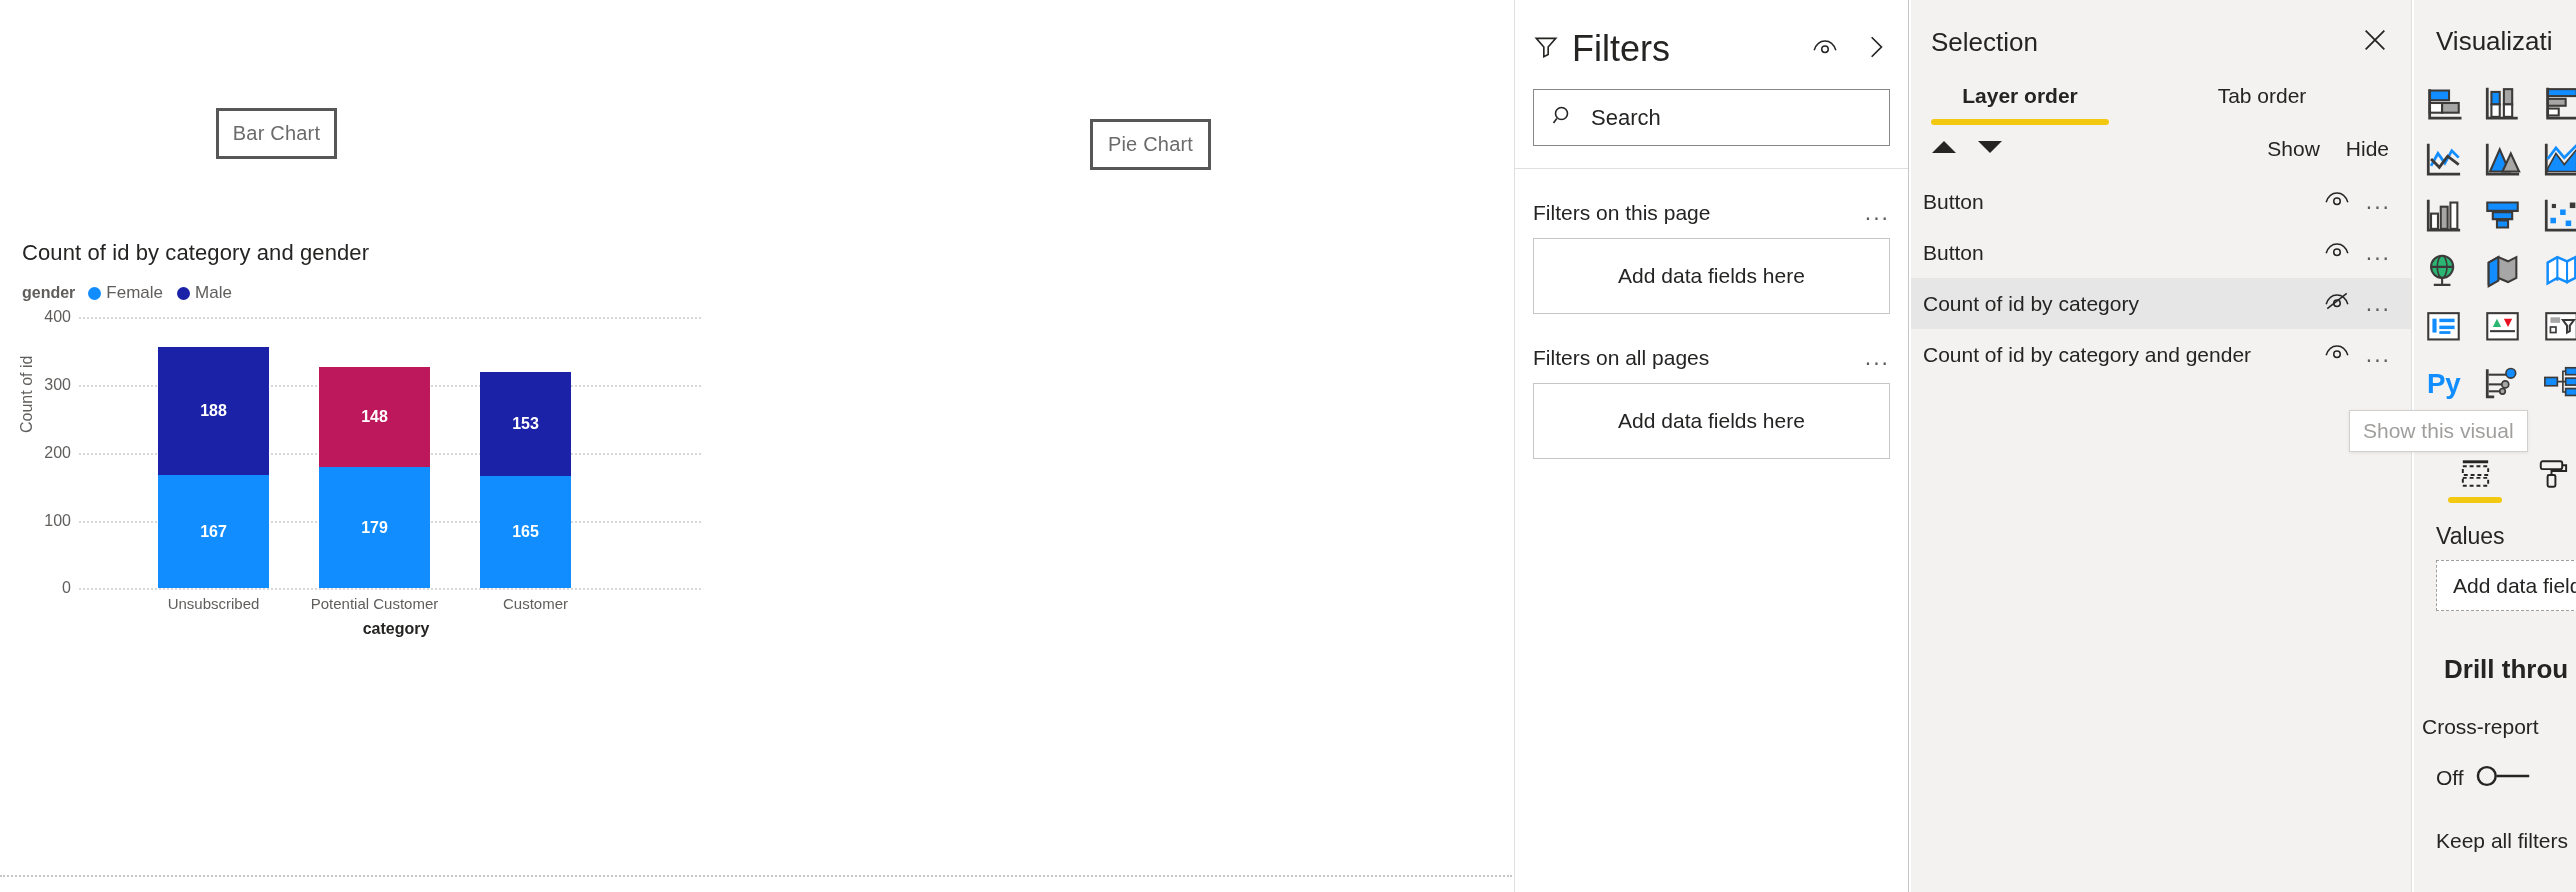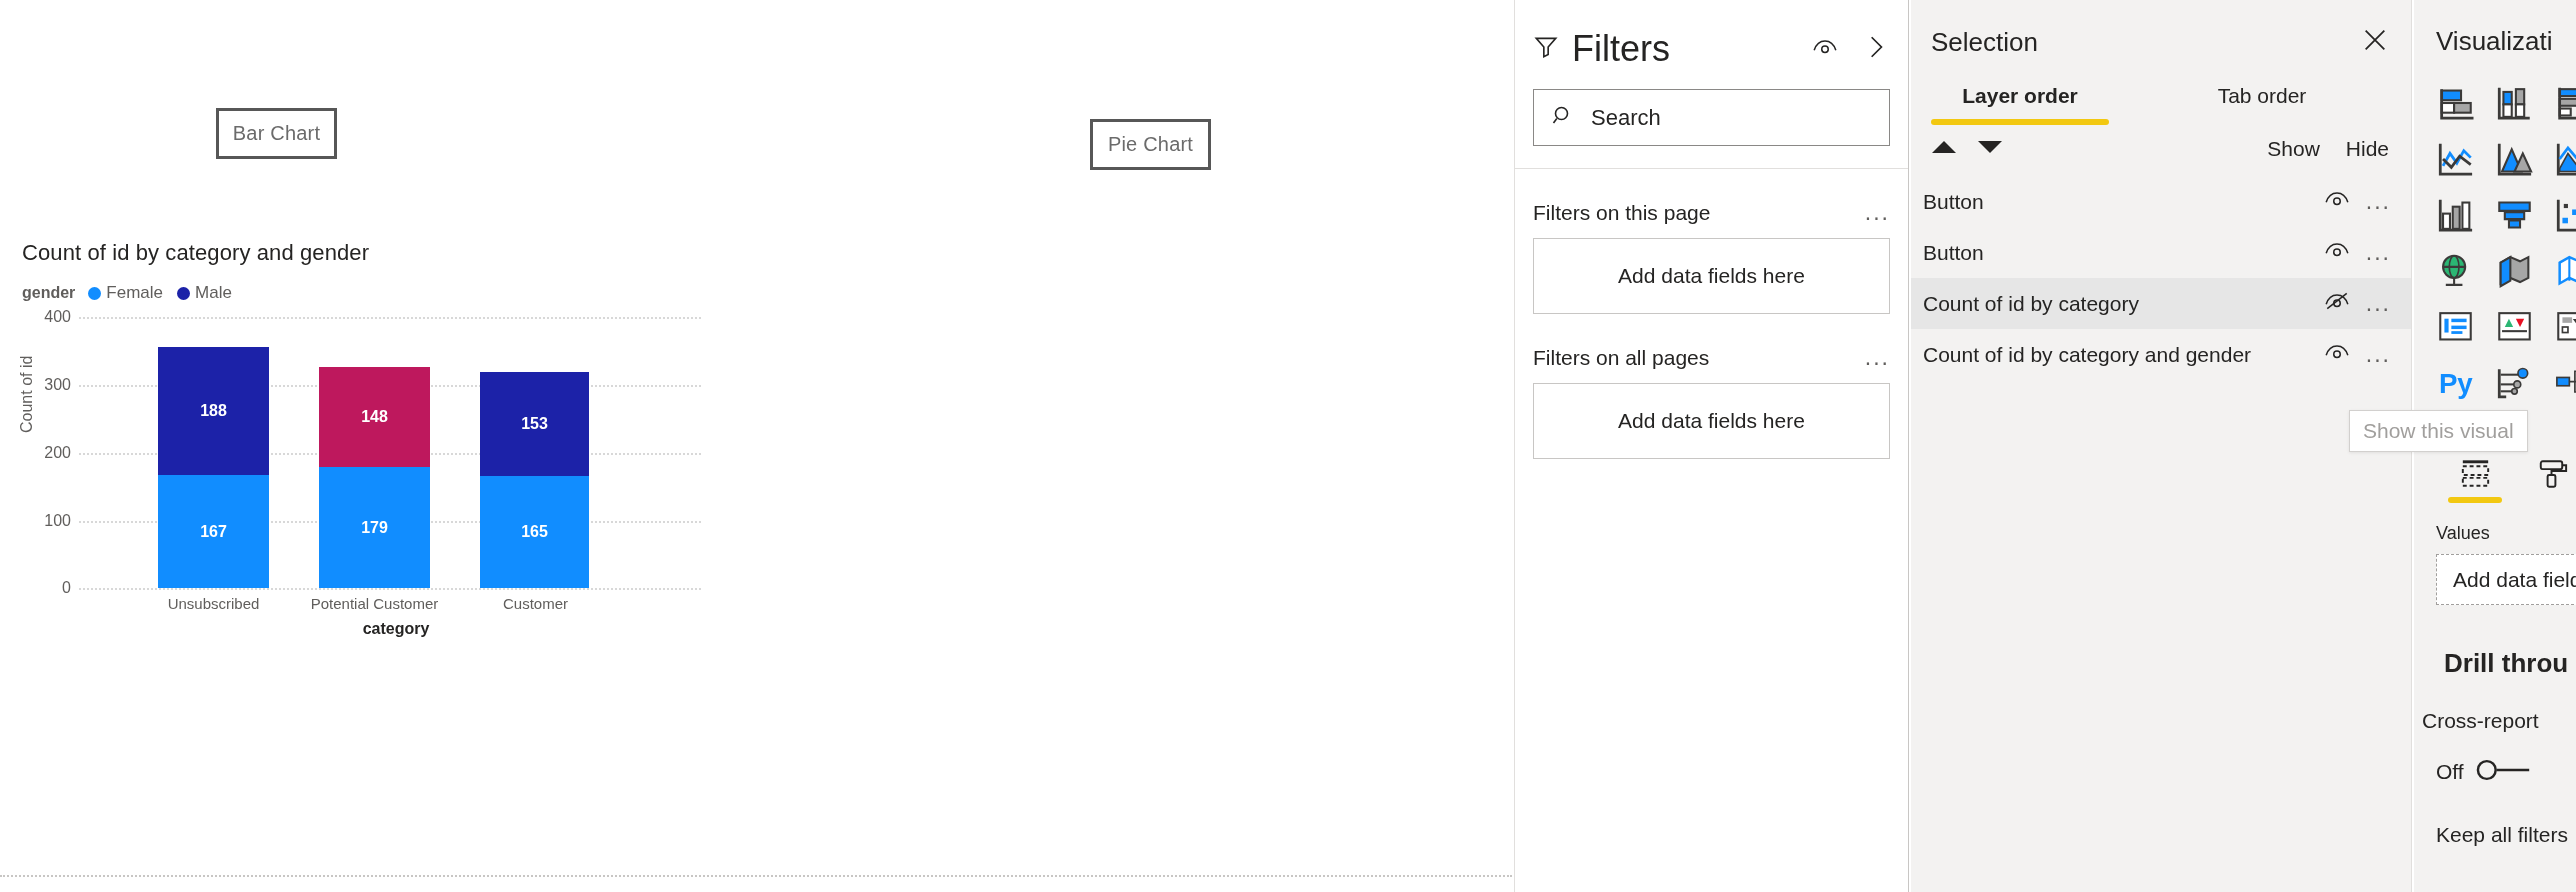--- a/index.html
+++ b/index.html
@@ -200,40 +200,40 @@
   #viz-pane {
     position: absolute; left: 2414px; top: 0;
     width: 162px; height: 892px;
     background: #f3f2f1;
   }
   #viz-title {
     font-size: 26px; color: #252423; padding: 26px 0 0 22px;
     white-space: nowrap; overflow: hidden;
   }
   #viz-grid {
-    margin-top: 26px; padding-left: 20px;
+    margin-top: 26px; padding-left: 8px;
     display: grid; grid-template-columns: repeat(3, 50px);
     grid-auto-rows: 47px; gap: 9px;
   }
   .viz-icon {
     width: 43px; height: 39px; cursor: pointer;
     display:flex; align-items:center; justify-content:center;
   }
   #viz-more {
     padding-left: 22px; margin-top: 4px;
     font-size: 25px; letter-spacing: 3px; color: #605e5c; line-height:.6;
     cursor: pointer;
   }
   #viz-tabs {
     display: flex; gap: 22px; padding-left: 34px; margin-top: 26px;
     align-items: flex-end;
   }
   .viz-tab { cursor:pointer; display:flex; flex-direction:column; align-items:center;}
   .viz-tab-underline { height:6px; width:54px; background:#f2c811; border-radius:3px; margin-top:6px;}
-  #viz-values-label { padding-left: 22px; margin-top: 20px; font-size: 18px; color:#252423;}
+  #viz-values-label { padding-left: 22px; margin-top: 20px; font-size: 23px; color:#252423;}
   #viz-dropzone {
     margin: 10px 0 0 22px; width: 178px; height: 51px;
     border: 1px dashed #a19f9d; background: #fff;
     display: flex; align-items: center; padding-left: 16px;
     font-size: 21px; color: #252423; white-space: nowrap; overflow:hidden;
   }
   #drill-title { padding-left: 30px; margin-top: 43px; font-size: 26px; font-weight: bold; color:#252423; white-space: nowrap;}
   #cross-report { padding-left: 8px; margin-top: 30px; font-size: 21px; color:#252423; white-space:nowrap;}
   #toggle-row { display:flex; align-items:center; padding-left: 22px; margin-top: 24px; gap: 10px;}
   #toggle-label { font-size: 21px; color:#252423; }
@@ -281,21 +281,21 @@
           <div class="gridline" style="top: 0px;"></div>
           <div class="ytick" style="top: 0px;">400</div>
           <div class="bar-col" style="left: 79px; width: 111px;">
             <div class="seg" style="height: 128px; background: rgb(28, 34, 168);">188</div>
             <div class="seg" style="height: 113px; background: rgb(17, 141, 255);">167</div>
           </div>
           <div class="bar-col" style="left: 240px; width: 111px;">
             <div class="seg" style="height: 100px; background: #be185d;">148</div>
             <div class="seg" style="height: 121px; background: rgb(17, 141, 255);">179</div>
           </div>
-          <div class="bar-col" style="left: 401px; width: 109px; text-align: right;">
+          <div class="bar-col" style="left: 401px; width: 91px; text-align: right;">
             <div class="seg" style="height: 104px; background: rgb(28, 34, 168);">153</div>
             <div class="seg" style="height: 112px; background: rgb(17, 141, 255);">165</div>
           </div>
         </div>
       <div id="xlabel">category</div>
     <div class="xtick" style="left: 93px;">Unsubscribed</div>
         <div class="xtick" style="left: 254px;">Potential Customer</div>
         <div class="xtick" style="left: 415px;">Customer</div>
       </div>
   </div>

